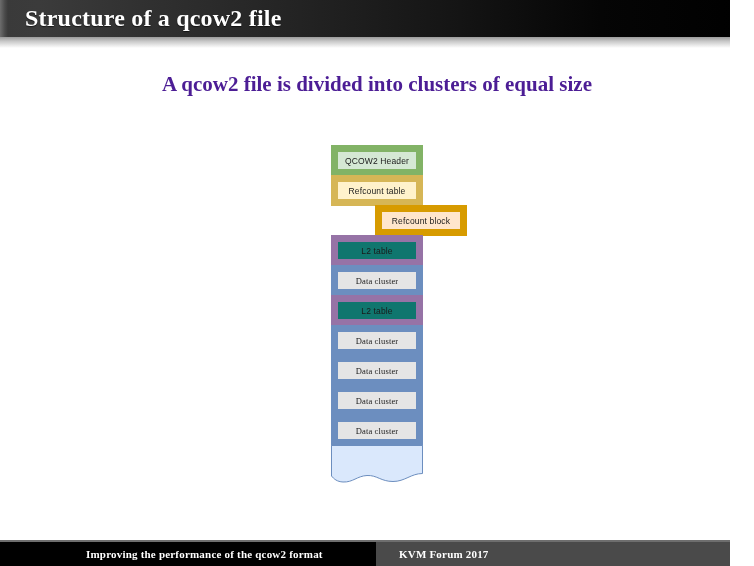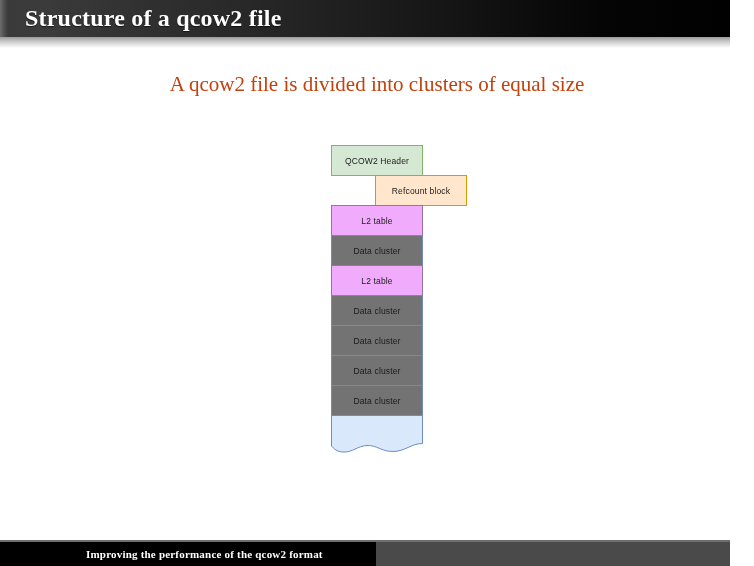--- a/index.html
+++ b/index.html
@@ -53,56 +53,57 @@
     background: linear-gradient(to bottom, #9b9b9b 0%, #c9c9c9 40%, #ffffff 100%);
   }
 
   
   #subtitle {
     position: absolute;
     left: 0;
     top: 70px;
     width: 754px;
     text-align: center;
-    color: #c2410c;
+    color: #4c1d95;
     font-size: 21px;
     line-height: 28px;
     font-family: "Liberation Serif", serif;
+    font-weight: bold;
   }
   #subtitle .line { display: block; }
 
   
   #diagram {
     position: absolute;
     left: 331px;
     top: 145px;
     width: 92px;
   }
   .blk {
     position: relative;
     box-sizing: border-box;
     width: 92px;
     height: 31px;
-    border: 1px solid #15803d;
+    border: 7px solid #15803d;
     margin-top: -1px;
     font-family: "Liberation Sans", sans-serif;
     font-size: 8.5px;
     color: #1a1a1a;
     display: flex;
     align-items: center;
     justify-content: center;
     letter-spacing: 0.15px;
   }
   .blk:first-child { margin-top: 0; }
   .c-green  { background: #d5e8d4; border-color: #82b366; }
   .c-yellow { background: #fff2cc; border-color: #d6b656; }
   .c-peach  { background: #ffe6cc; border-color: #d79b00; margin-left: 44px; }
   .c-pink   { background: #f8cecc; border-color: #b85450; }
-  .c-purple { background: #f0abfc; border-color: #9673a6; }
-  .c-blue   { background: #737373; border-color: #6c8ebf; }
+  .c-purple { background: #0f766e; border-color: #9673a6; }
+  .c-blue   { background: #e5e5e5; border-color: #6c8ebf; font-family: Liberation Serif, serif; }
 
   
   #torn-wrap {
     position: relative;
     width: 92px;
     height: 38px;
     margin-top: -1px;
   }
   #torn-wrap svg { display: block; }
 
@@ -158,20 +159,21 @@
     <div id="title-text">Structure of a qcow2 file</div>
   </div>
   <div id="title-underbar"></div>
 
   <div id="subtitle">
     <span class="line">A qcow2 file is divided into clusters of equal size</span>
   </div>
 
   <div id="diagram">
     <div class="blk c-green">QCOW2 Header</div>
+    <div class="blk c-yellow">Refcount table</div>
     <div class="blk c-peach">Refcount block</div>
     <div class="blk c-purple">L2 table</div>
     <div class="blk c-blue">Data cluster</div>
     <div class="blk c-purple">L2 table</div>
     <div class="blk c-blue">Data cluster</div>
     <div class="blk c-blue">Data cluster</div>
     <div class="blk c-blue">Data cluster</div>
     <div class="blk c-blue">Data cluster</div>
 
     <div id="torn-wrap">
@@ -183,14 +185,15 @@
                  C6,36.7 3,34.0 0.5,31.0 Z" fill="#dae8fc" stroke="#6c8ebf" stroke-width="1"></path>
       </svg>
     </div>
   </div>
 
 
   <div id="footer-top-hl"></div>
   <div id="footer-bar"></div>
   <div id="footer-black"></div>
   <div class="footer-text" id="footer-title">Improving the performance of the qcow2 format</div>
+  <div class="footer-text" id="footer-event">KVM Forum 2017</div>
 
 </div>
 
 </body></html>

